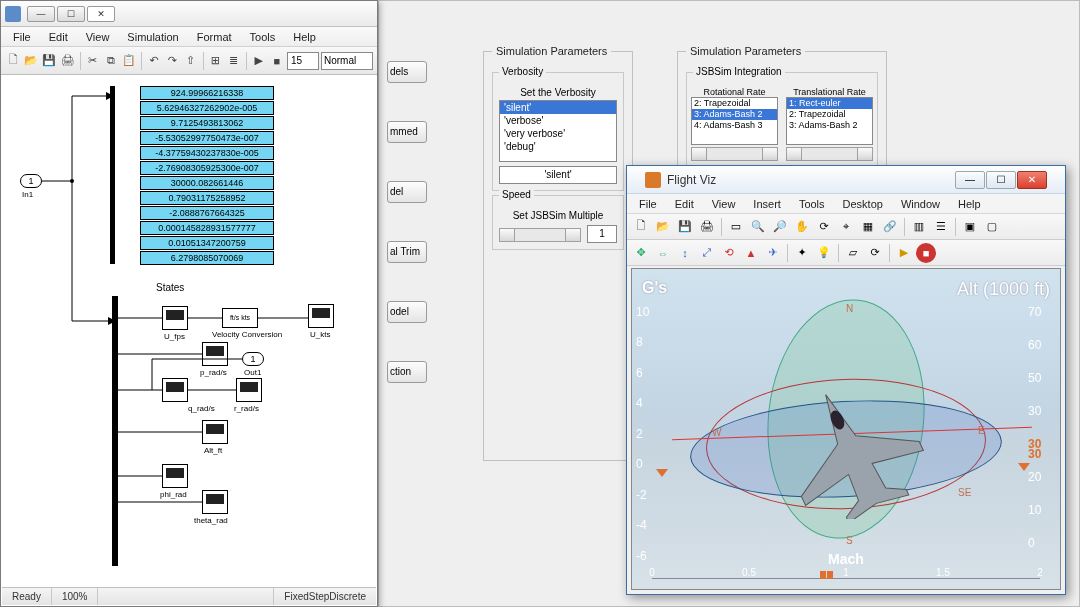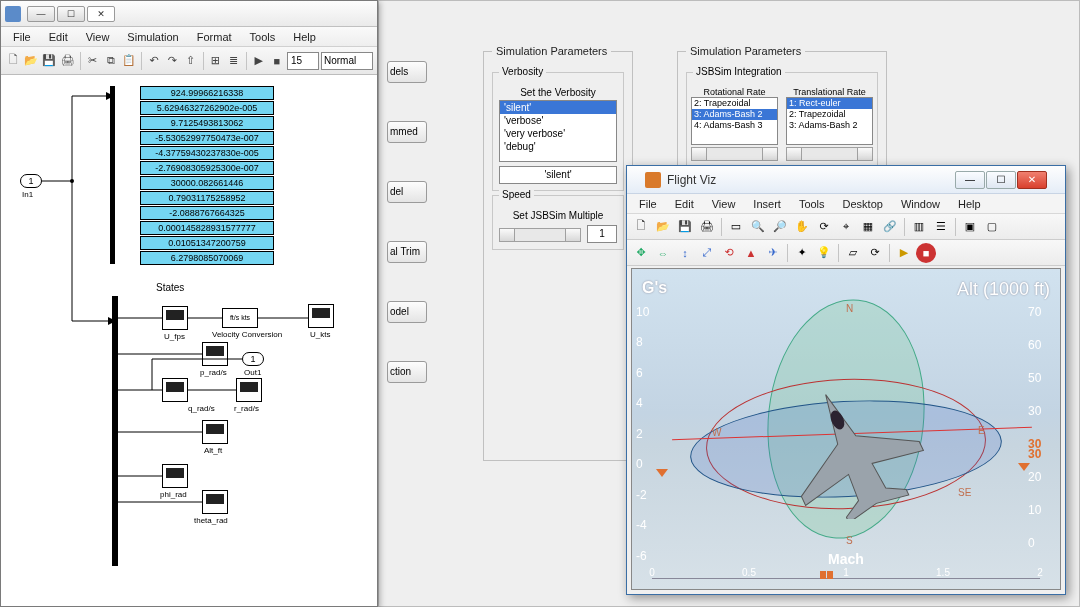--- a/index.html
+++ b/index.html
@@ -311,20 +311,26 @@
           <path d="M6 58 H90"></path>
           <path d="M6 94 H50 M40 94 V63 H130 M76 94 H124"></path>
           <path d="M6 136 H90"></path>
           <path d="M6 180 H50"></path>
           <path d="M6 206 H90"></path>
         </g>
       </svg>
     </div>
   </div>
 
+  <div class="statusbar">
+    <div>Ready</div>
+    <div>100%</div>
+    <div style="flex:1;border-right:1px solid #c8c8c8;"></div>
+    <div style="border-right:none;">FixedStepDiscrete</div>
+  </div>
 </div>
 
 <div class="flightviz">
   <div class="fv-title">
     <div class="icon"></div>
     <div class="title">Flight Viz</div>
     <div class="fv-winbtns">
       <div class="fv-btn">—</div>
       <div class="fv-btn">☐</div>
       <div class="fv-btn close">✕</div>

